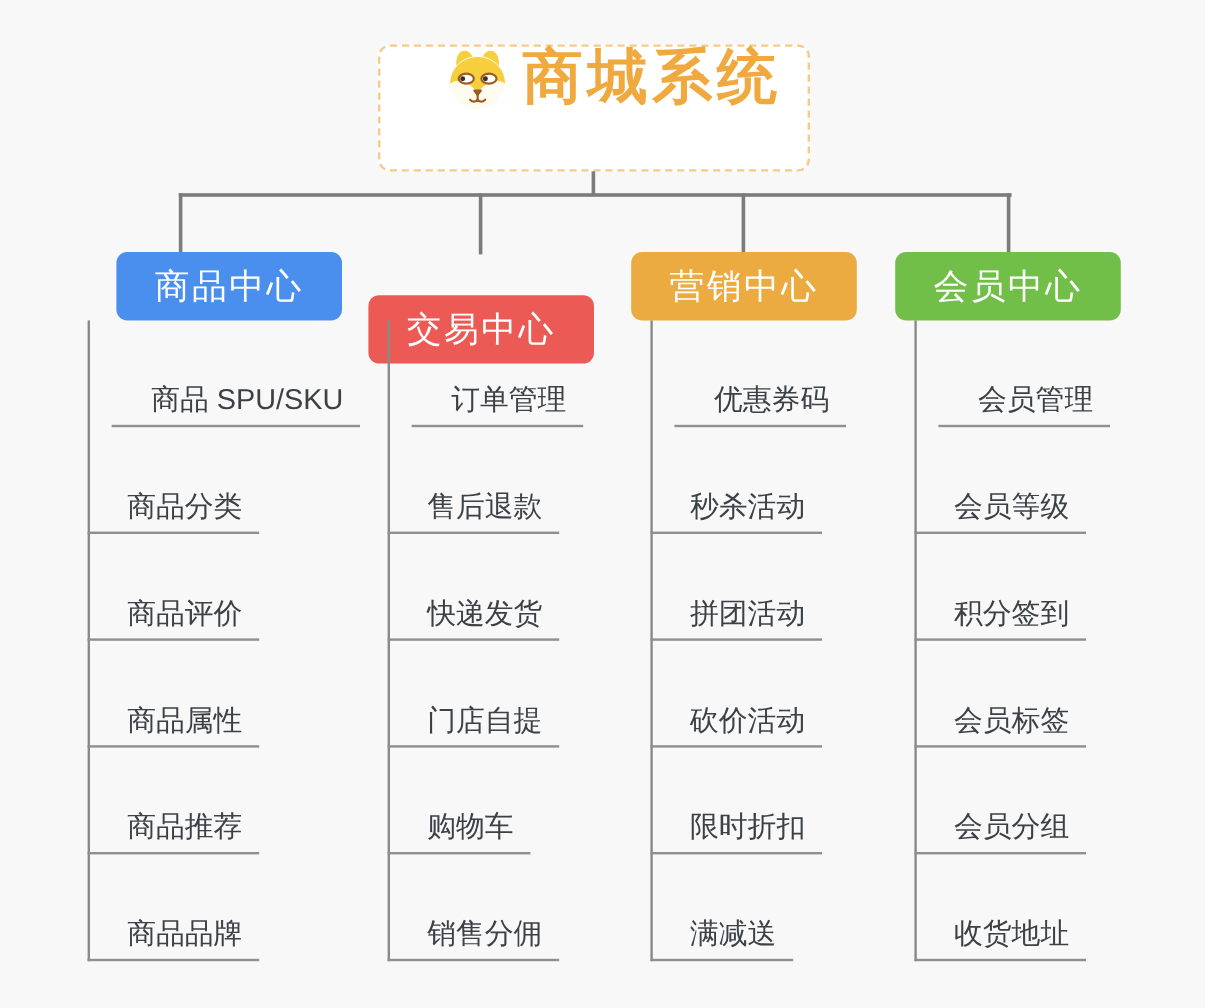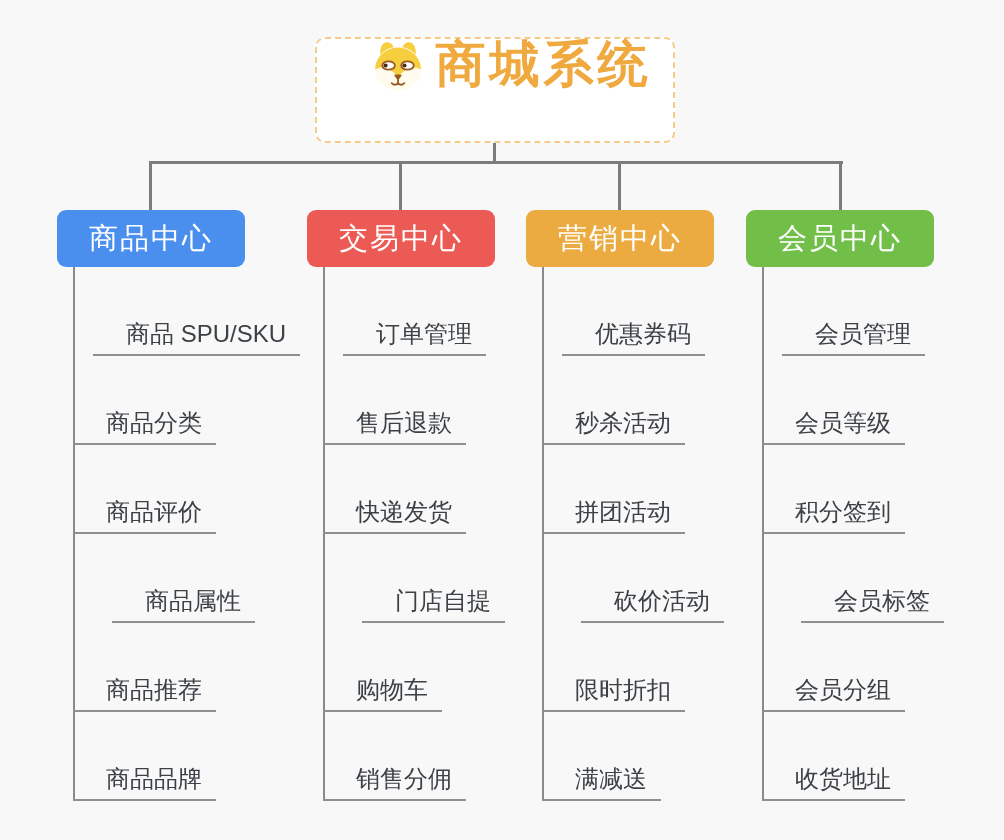--- a/index.html
+++ b/index.html
@@ -44,21 +44,21 @@
   .vline{position:absolute;left:16px;top:57px;width:2px;height:534px;background:#8a8a8a;}
 
   .leaf{
     position:absolute;left:16px;
     font-size:24px;line-height:30px;color:#3c4146;
     padding:0 14px 5px 33px;
     border-bottom:2px solid #8f8f8f;
     white-space:nowrap;
   }
   .leaf-0{top:109px;margin-left:20px;} .leaf-1{top:198px;} .leaf-2{top:287px;}
-  .leaf-3{top:376px;margin-left:39px;} .leaf-4{top:465px;} .leaf-5{top:554px;}
+  .leaf-3{top:376px;} .leaf-4{top:465px;} .leaf-5{top:554px;}
 </style>
 </head>
 <body>
 
 <div class="canvas">
 
   <div class="conn root-stem"></div>
   <div class="conn hbar"></div>
   <div class="conn drop drop-0"></div>
   <div class="conn drop drop-1"></div>
@@ -76,34 +76,34 @@
       <circle cx="18.2" cy="29.5" r="2.3" fill="#4A2B12"></circle>
       <circle cx="39.2" cy="29.5" r="2.3" fill="#4A2B12"></circle>
       <path d="M29 40.5 L35 40.5 L32 44.5 Z" fill="#9A5B22" stroke="#9A5B22" stroke-width="2" stroke-linejoin="round"></path>
       <path d="M32 44.5 L32 49" stroke="#9A5B22" stroke-width="2" stroke-linecap="round" fill="none"></path>
       <path d="M25 49 Q28.5 52.5 32 49 Q35.5 52.5 39 49" stroke="#9A5B22" stroke-width="2" fill="none" stroke-linecap="round"></path>
     </svg>
     <span class="root-title">商城系统</span>
   </div>
 
   <div class="column col-0">
-    <div class="branch-node" style="background-color: rgb(74, 143, 238);">
+    <div class="branch-node" style="background-color: rgb(74, 143, 238); margin-left: 40px;">
       <span>商品中心</span>
     </div>
     <div class="vline"></div>
     <div class="leaf leaf-0">商品 SPU/SKU</div>
     <div class="leaf leaf-1">商品分类</div>
     <div class="leaf leaf-2">商品评价</div>
     <div class="leaf leaf-3">商品属性</div>
     <div class="leaf leaf-4">商品推荐</div>
     <div class="leaf leaf-5">商品品牌</div>
   </div>
 
   <div class="column col-1">
-    <div class="branch-node" style="background-color: rgb(236, 90, 85);">
+    <div class="branch-node" style="background-color: rgb(236, 90, 85); margin-top: 36px;">
       <span>交易中心</span>
     </div>
     <div class="vline"></div>
     <div class="leaf leaf-0">订单管理</div>
     <div class="leaf leaf-1">售后退款</div>
     <div class="leaf leaf-2">快递发货</div>
     <div class="leaf leaf-3">门店自提</div>
     <div class="leaf leaf-4">购物车</div>
     <div class="leaf leaf-5">销售分佣</div>
   </div>

